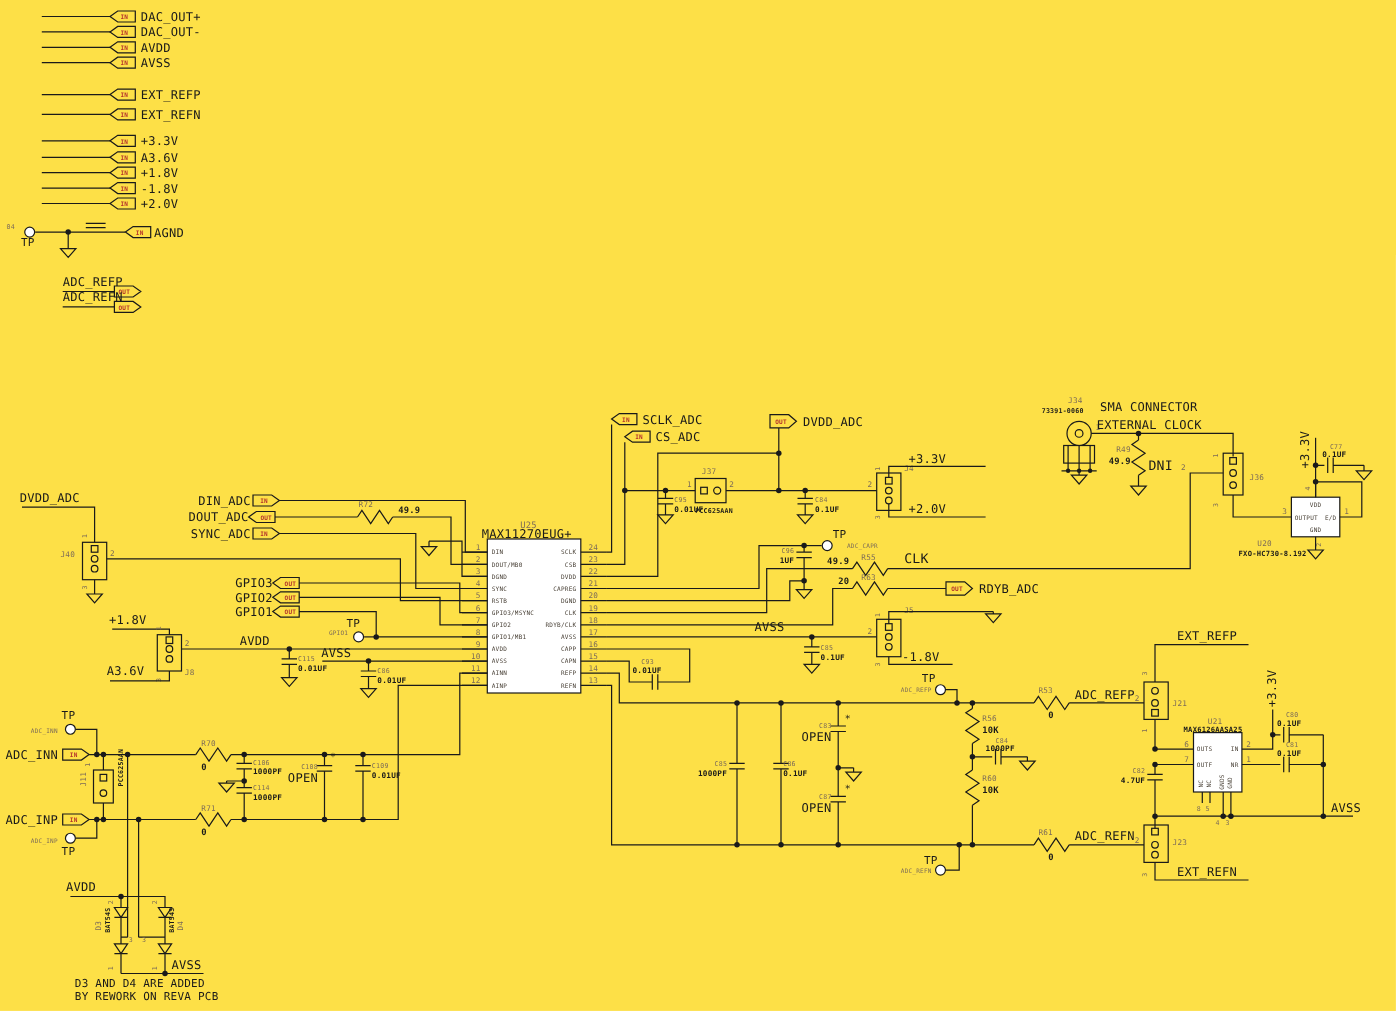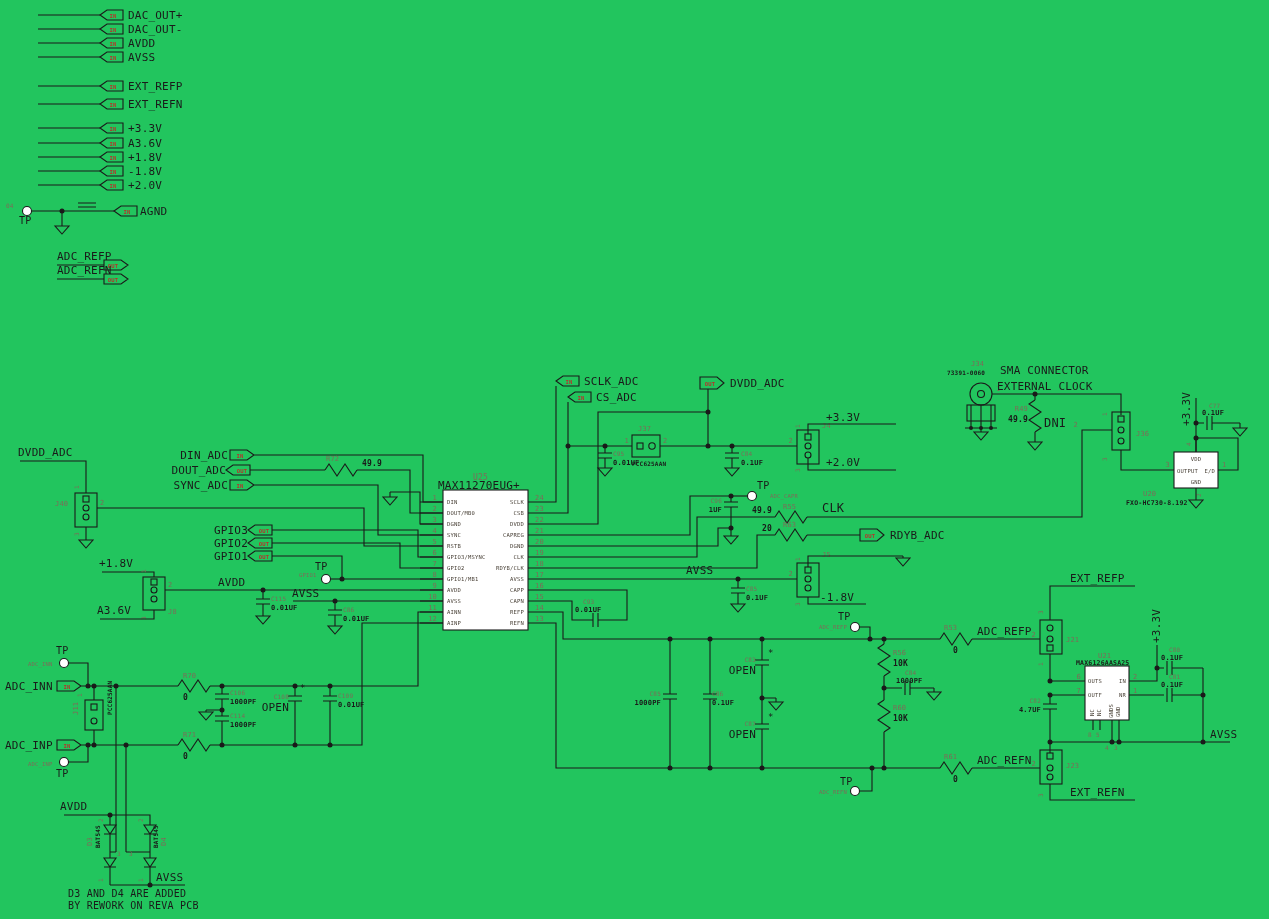--- a/index.html
+++ b/index.html
@@ -1,16 +1,16 @@
 <!DOCTYPE html>
 <html><head>
 <meta charset="utf-8">
 <style>
   html,body{margin:0;padding:0;background:#f7f7f4;}
-  #sheet{position:relative;width:1269px;height:919px;background:#22c55e;overflow:hidden;}
+  #sheet{position:relative;width:1269px;height:919px;background:#fde047;overflow:hidden;}
   svg{position:absolute;left:0;top:0;}
   svg text{font-family:"DejaVu Sans Mono",monospace;fill:#1a1a1a;letter-spacing:0.2px;}
   .s5{font-size:5.5px}.s6{font-size:6px}.s65{font-size:6.5px}.s7{font-size:7px}
   .s8{font-size:8px}.s9{font-size:9px}.s10{font-size:10px}.s11{font-size:11px}.s12{font-size:12px}
   .b{font-weight:bold}
   .rd{fill:#7d6c58}           
   .pn{fill:#4a4238}           
   .fl{fill:#b5342c;font-weight:bold} 
   .ma{text-anchor:middle}.ea{text-anchor:end}
   .w{stroke:#1a1a1a;stroke-width:1.1;fill:none}

